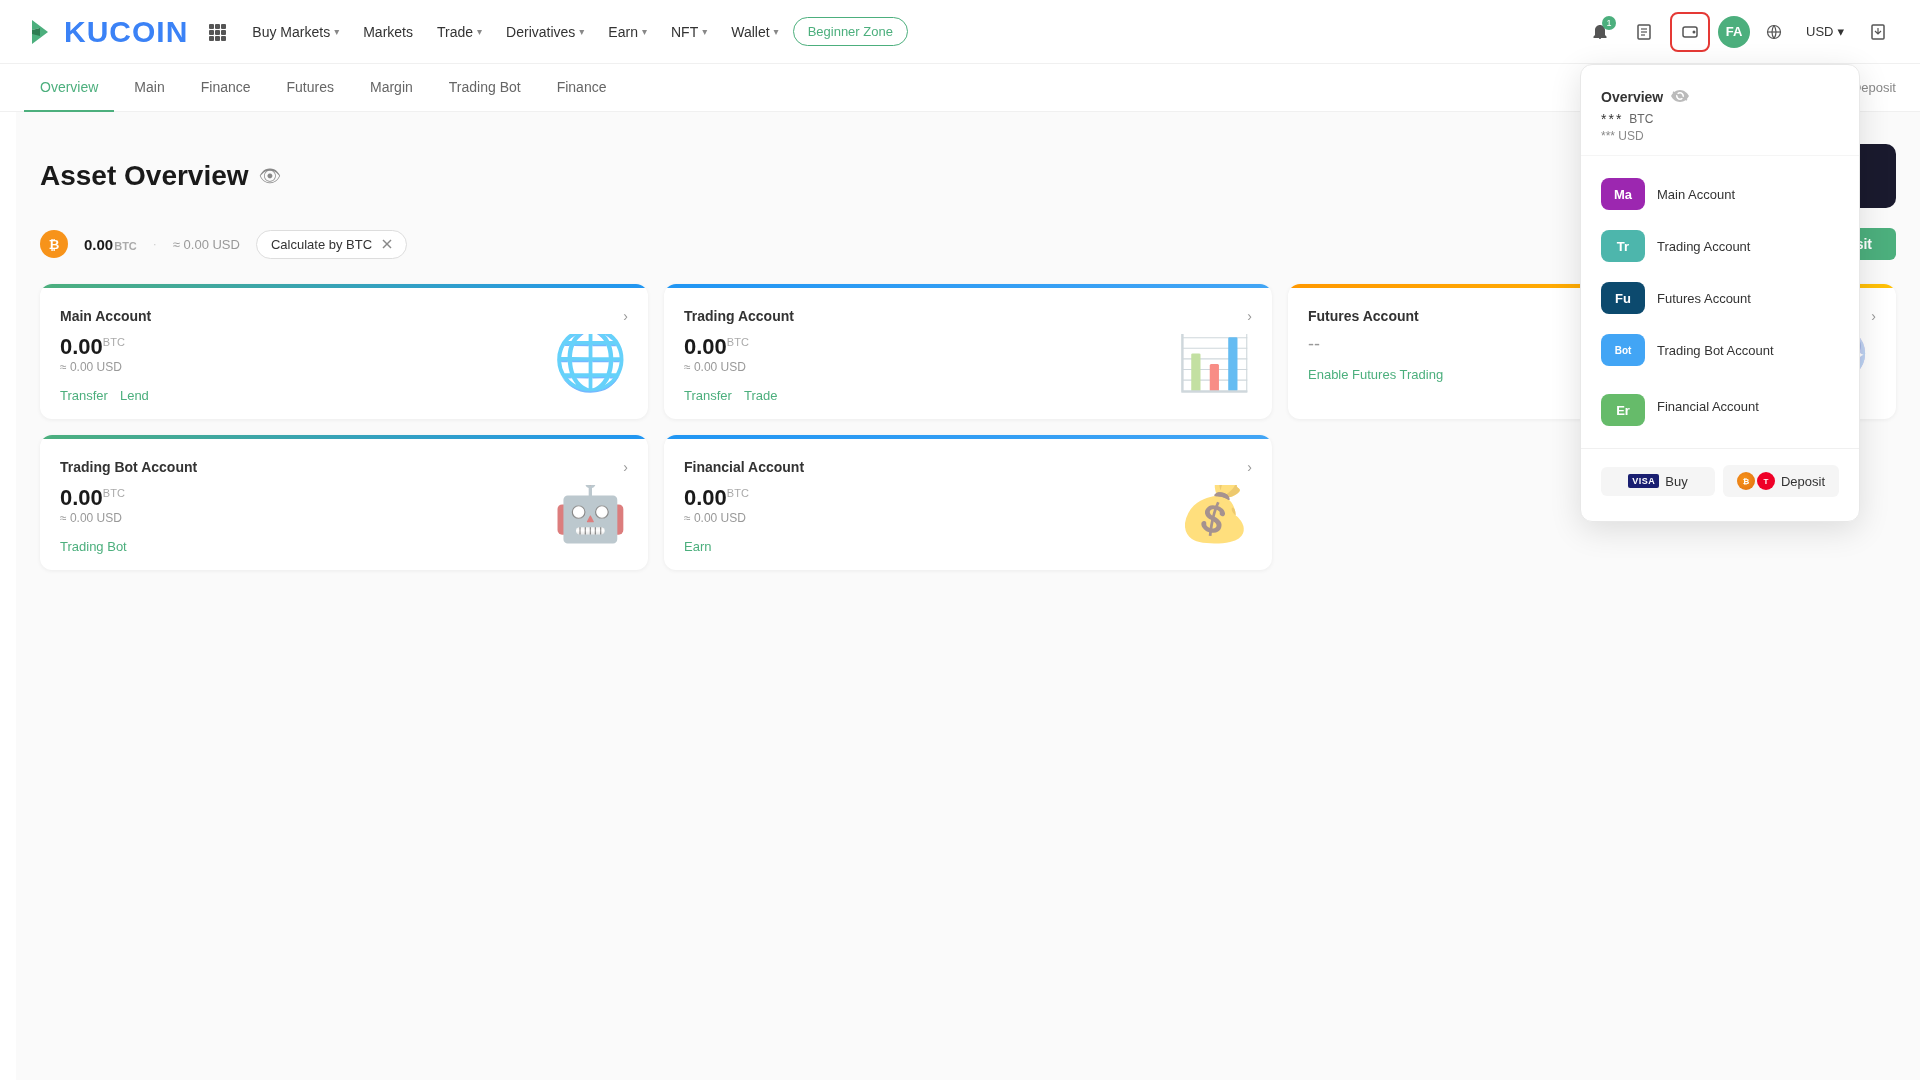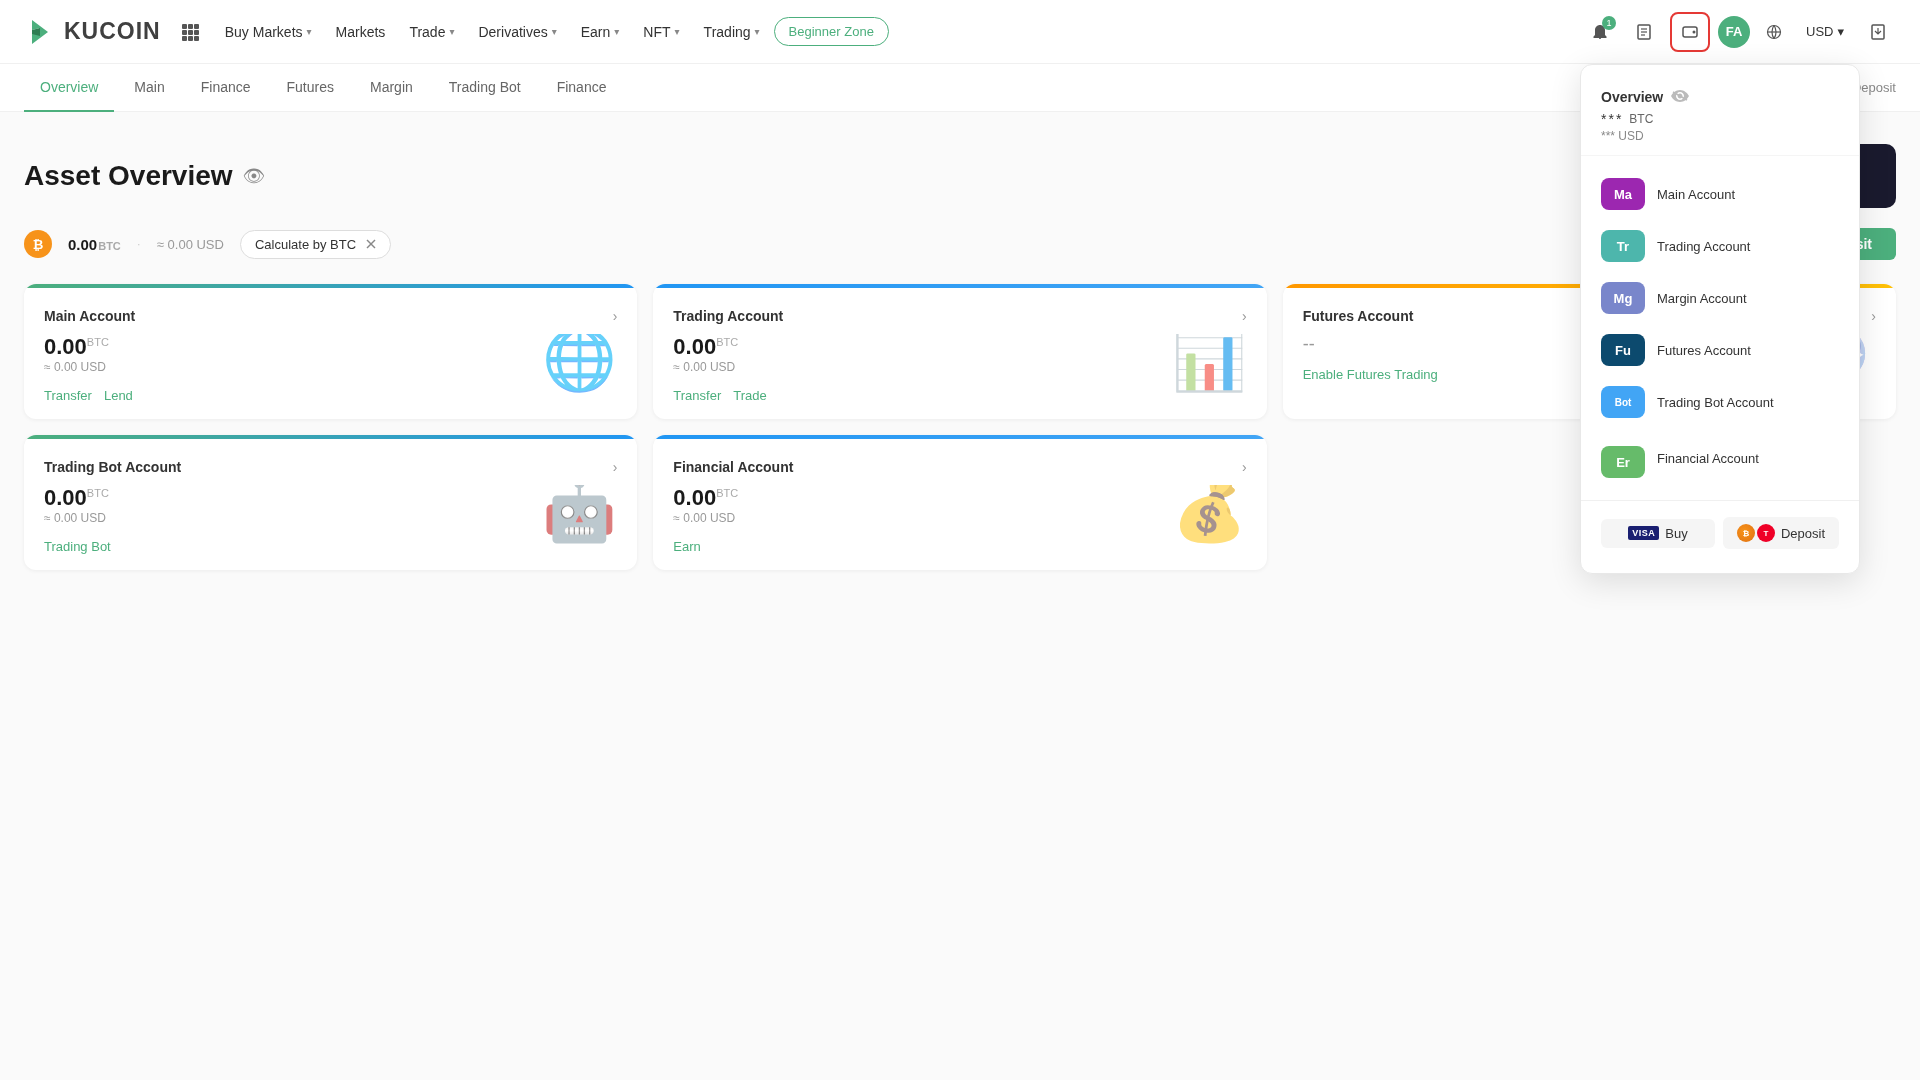--- a/index.html
+++ b/index.html
@@ -20,23 +20,23 @@
       display: flex;
       align-items: center;
       gap: 8px;
       margin-right: 20px;
     }
     .logo-icon {
       width: 32px;
       height: 32px;
     }
     .logo-text {
-      font-size: 23px;
+      font-size: 30px;
       font-weight: 800;
-      color: #404040;
+      color: #3b82f6;
       letter-spacing: 1px;
     }
     .grid-icon {
       display: flex;
       align-items: center;
       margin-right: 16px;
       cursor: pointer;
       color: #666;
     }
     .nav-links {
@@ -174,20 +174,21 @@
     .deposit-note {
       font-size: 13px;
       color: #888;
     }
 
     
     .main-content {
       padding: 32px 24px;
       background: #fafafa;
       min-height: calc(1080px - 112px);
+      margin-left: 16px;
     }
     .asset-header {
       display: flex;
       align-items: center;
       justify-content: space-between;
       margin-bottom: 20px;
     }
     .asset-title {
       display: flex;
       align-items: center;
@@ -534,21 +535,21 @@
     </div>
     <div class="nav-item">
       <span>Earn</span>
       <span class="arrow">▾</span>
     </div>
     <div class="nav-item">
       <span>NFT</span>
       <span class="arrow">▾</span>
     </div>
     <div class="nav-item">
-      <span>Trading</span>
+      <span>Wallet</span>
       <span class="arrow">▾</span>
     </div>
     <button class="beginner-zone-btn">Beginner Zone</button>
   </div>
 
   <div class="nav-right">
     <div class="icon-btn" style="position:relative">
       <svg width="18" height="18" viewBox="0 0 18 18" fill="none">
           <path d="M9 2C6.24 2 4 4.24 4 7v5l-1.5 1.5V15h13v-1.5L14 12V7c0-2.76-2.24-5-5-5zm0 14c.55 0 1-.45 1-1H8c0 .55.45 1 1 1z" fill="#555"></path>
         </svg>
@@ -769,26 +770,20 @@
       <span class="dp-acct-name">Main Account</span>
     </div>
 
     <div class="dp-account-item">
       <div class="dp-acct-icon icon-tr">
         <span>Tr</span>
       </div>
       <span class="dp-acct-name">Trading Account</span>
     </div>
 
-    <div class="dp-account-item">
-      <div class="dp-acct-icon icon-mg">
-        <span>Mg</span>
-      </div>
-      <span class="dp-acct-name">Margin Account</span>
-    </div>
 
     <div class="dp-account-item">
       <div class="dp-acct-icon icon-fu">
         <span>Fu</span>
       </div>
       <span class="dp-acct-name">Futures Account</span>
     </div>
 
     <div class="dp-account-item">
       <div class="dp-acct-icon icon-bot">

